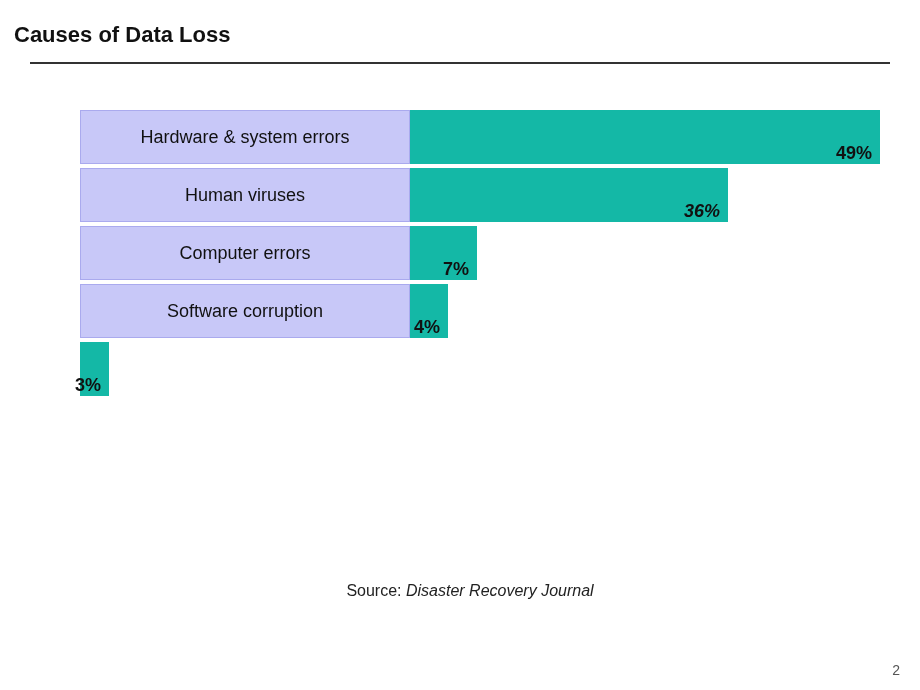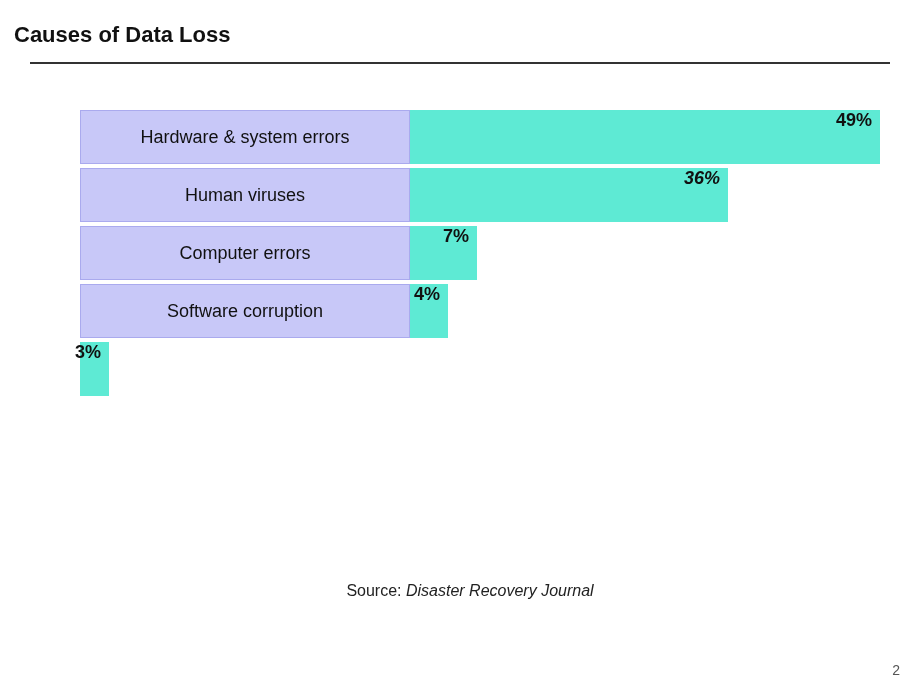--- a/index.html
+++ b/index.html
@@ -56,24 +56,24 @@
       color: #111;
       border: 1px solid #aaaaee;
     }
 
     .bar-value-container {
       display: flex;
       align-items: center;
     }
 
     .bar-fill {
-      background: #5eead4;
+      background: #14b8a6;
       height: 100%;
       display: flex;
-      align-items: flex-start;
+      align-items: flex-end;
       justify-content: flex-end;
       padding-right: 8px;
     }
 
     .bar-pct {
       font-size: 18px;
       font-weight: bold;
       color: #111;
       white-space: nowrap;
     }

